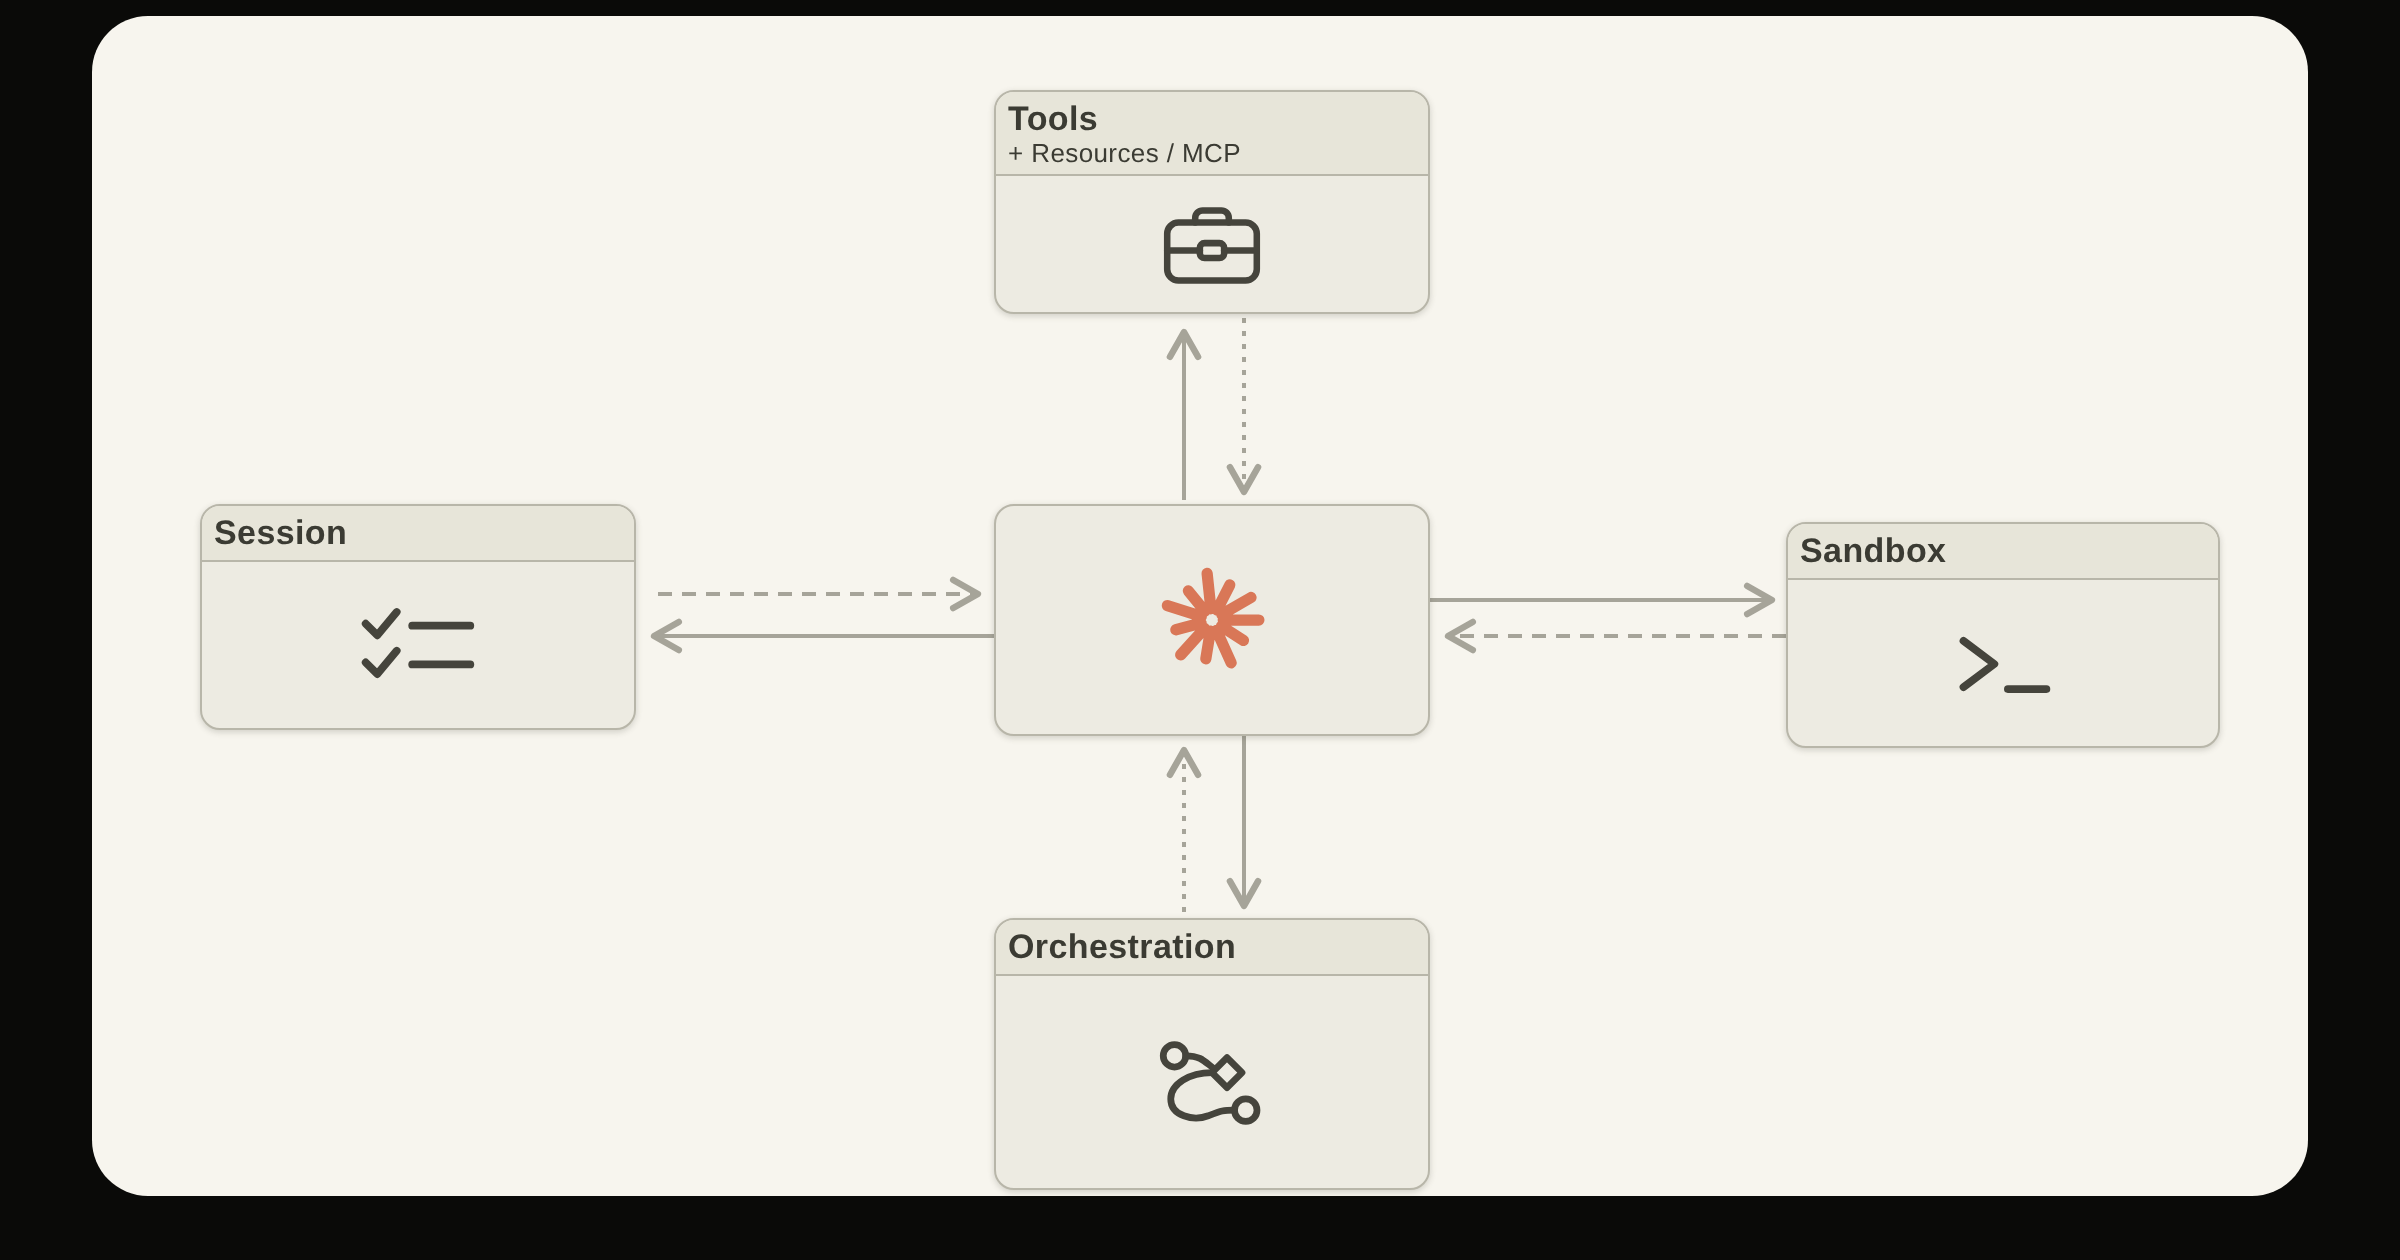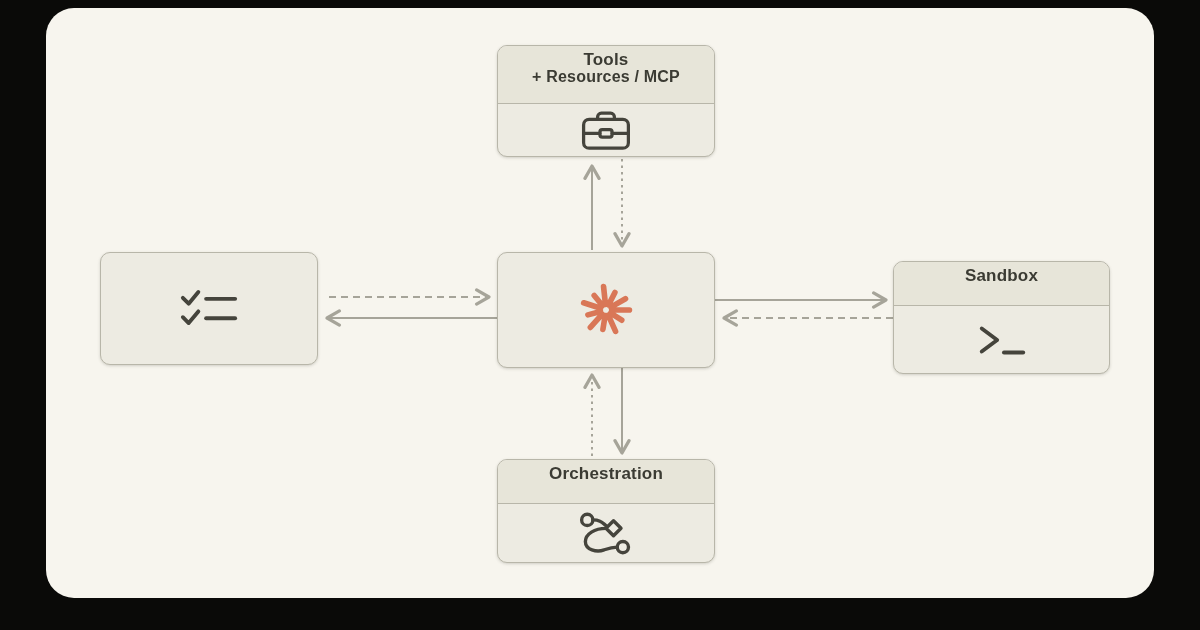--- a/index.html
+++ b/index.html
@@ -35,33 +35,33 @@
   .node{
     position:absolute;display:flex;flex-direction:column;overflow:hidden;
     background:var(--node-fill);
     border:1px solid var(--node-border);
     border-radius:10px;
     box-shadow:0 1px 3px rgba(70,70,55,.22);
   }
   .node-header{
     background:var(--node-header);
     border-bottom:1px solid var(--node-border);
-    text-align:center;color:var(--text);
-    padding:4px 6px 19px;
+    text-align:left;color:var(--text);
+    padding:4px 6px 3px;
   }
   .node-title{font-weight:bold;font-size:17px;line-height:20px;letter-spacing:.2px;}
-  .node-subtitle{font-weight:bold;font-size:16px;line-height:14px;letter-spacing:.2px;}
+  .node-subtitle{font-weight:normal;font-size:13px;line-height:14px;letter-spacing:.2px;}
   .node-body{flex:1;display:flex;align-items:center;justify-content:center;}
   .ic{stroke:var(--icon);fill:none;stroke-linecap:round;stroke-linejoin:round;}
   .ic-accent{stroke:var(--accent);fill:none;stroke-linecap:round;}
   #node-tools{left:497px;top:45px;width:218px;height:112px;}
   #node-session{left:100px;top:252px;width:218px;height:113px;}
   #node-harness{left:497px;top:252px;width:218px;height:116px;}
   #node-sandbox{left:893px;top:261px;width:217px;height:113px;}
-  #node-orchestration{left:497px;top:459px;width:218px;height:104px;}
+  #node-orchestration{left:497px;top:459px;width:218px;height:136px;}
 </style>
 </head>
 <body>
 
 <div class="surface"></div>
 
 <svg class="edges" viewBox="0 0 1200 630" xmlns="http://www.w3.org/2000/svg">
   <defs>
     <marker id="ah" viewBox="0 0 10 10" refX="7.5" refY="5" markerWidth="9.5" markerHeight="9.5" orient="auto">
       <path class="edge-head" d="M1.5,1.3 L8,5 L1.5,8.7"></path>
@@ -86,20 +86,23 @@
     <svg width="56" height="45" viewBox="0 0 60 48">
       <path class="ic" stroke-width="3.5" d="M21,12 V9.5 A4,4 0 0 1 25,5.5 H35 A4,4 0 0 1 39,9.5 V12"></path>
       <rect class="ic" stroke-width="3.5" x="6" y="12" width="48" height="31" rx="6"></rect>
       <path class="ic" stroke-width="3.5" d="M6,27 H23.5 M36.5,27 H54"></path>
       <rect class="ic" stroke-width="3.5" x="23.5" y="23" width="13" height="8" rx="2.5"></rect>
     </svg>
   </div>
 </div>
 
 <div class="node" id="node-session">
+  <div class="node-header">
+    <div class="node-title">Session</div>
+  </div>
   <div class="node-body">
     <svg width="62" height="43" viewBox="0 0 64 44">
       <path class="ic" stroke-width="4" d="M5,11 L11,17 L21,5"></path>
       <path class="ic" stroke-width="4" d="M29,12 H59"></path>
       <path class="ic" stroke-width="4" d="M5,31 L11,37 L21,25"></path>
       <path class="ic" stroke-width="4" d="M29,32 H59"></path>
     </svg>
   </div>
 </div>
 

